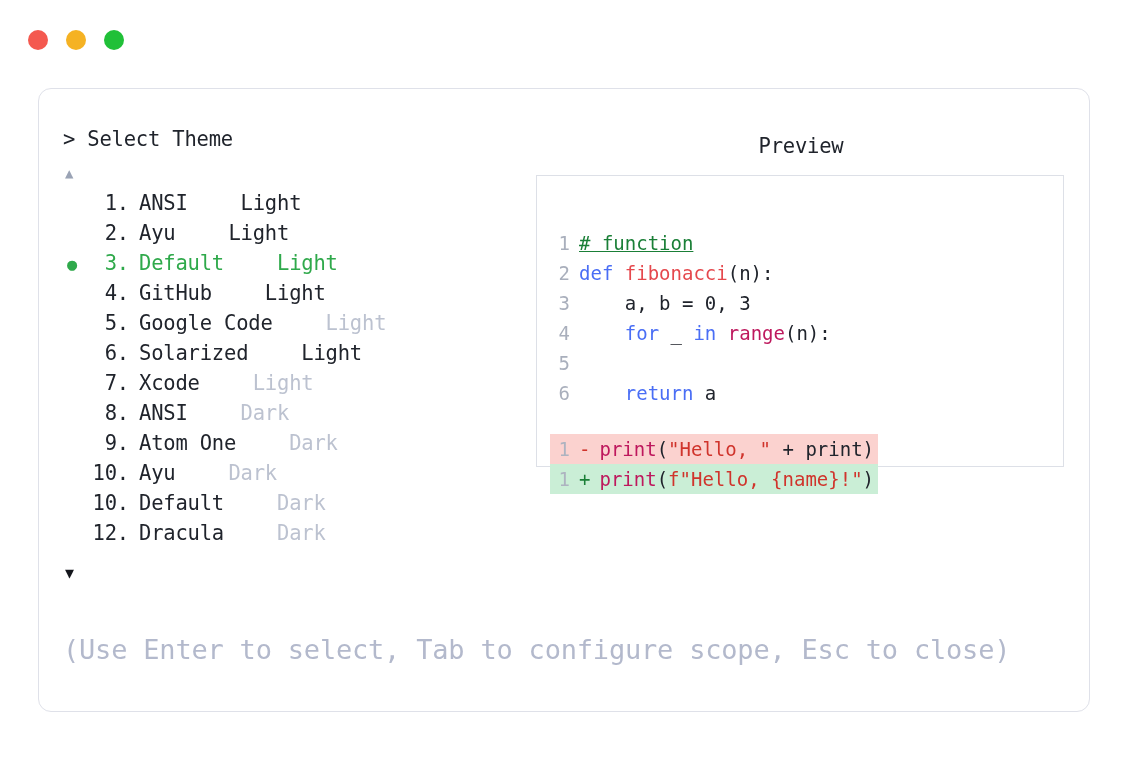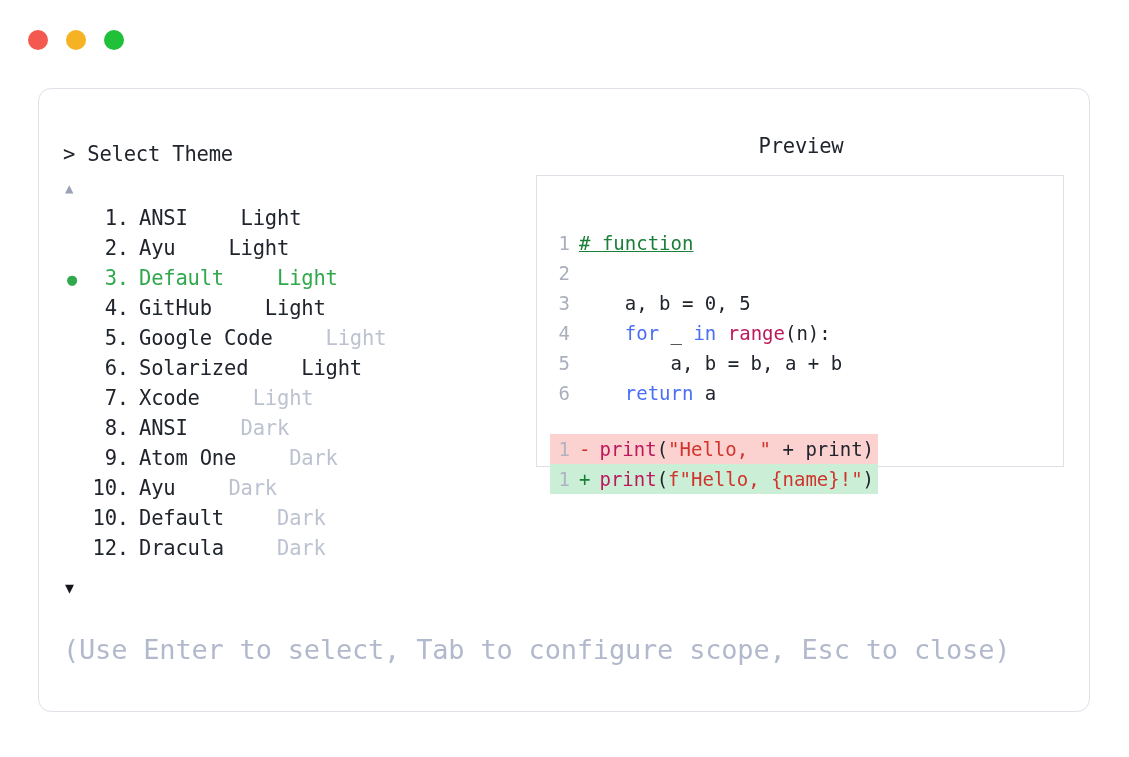--- a/index.html
+++ b/index.html
@@ -50,21 +50,21 @@
     position: absolute;
     left: 0;
     top: 0;
     width: 100%;
     height: 100%;
   }
 
   .left-pane {
     position: absolute;
     left: 24px;
-    top: 52px;
+    top: 37px;
     width: 470px;
   }
   .right-pane {
     position: absolute;
     left: 497px;
     top: 44px;
     width: 530px;
     text-align: center;
   }
 
@@ -227,24 +227,24 @@
 
     <div class="right-pane">
       <div class="pane-title">Preview</div>
     </div>
 
   </div>
 
   <div class="preview-box">
     <div class="code-area" id="code-area">
         <div class="code-line"><span class="ln">1</span><span class="code-text"><span class="tok-comment"># function</span></span></div>
-        <div class="code-line"><span class="ln">2</span></div>
-        <div class="code-line"><span class="ln">3</span><span class="code-text"><span class="tok-plain">    a, b = 0, 5</span></span></div>
+        <div class="code-line"><span class="ln">2</span><span class="code-text"><span class="tok-keyword">def </span><span class="tok-func">fibonacci</span><span class="tok-plain">(n):</span></span></div>
+        <div class="code-line"><span class="ln">3</span><span class="code-text"><span class="tok-plain">    a, b = 0, 3</span></span></div>
         <div class="code-line"><span class="ln">4</span><span class="code-text"><span class="tok-plain">    </span><span class="tok-keyword">for</span><span class="tok-plain"> _ </span><span class="tok-keyword">in</span><span class="tok-plain"> </span><span class="tok-builtin">range</span><span class="tok-plain">(n):</span></span></div>
-        <div class="code-line"><span class="ln">5</span><span class="code-text"><span class="tok-plain">        a, b = b, a + b</span></span></div>
+        <div class="code-line"><span class="ln">5</span></div>
         <div class="code-line"><span class="ln">6</span><span class="code-text"><span class="tok-plain">    </span><span class="tok-keyword">return</span><span class="tok-plain"> a</span></span></div>
         <div class="code-spacer"></div>
         <div><div class="code-line diff-line diff-del"><span class="ln">1</span><span class="diff-mark diff-mark-del">-</span><span class="diff-code"><span class="tok-builtin">print</span><span class="tok-plain">(</span><span class="tok-string">"Hello, "</span><span class="tok-plain"> + print)</span></span></div></div>
         <div><div class="code-line diff-line diff-ins"><span class="ln">1</span><span class="diff-mark diff-mark-ins">+</span><span class="diff-code"><span class="tok-builtin">print</span><span class="tok-plain">(</span><span class="tok-string">f"Hello, {name}!"</span><span class="tok-plain">)</span></span></div></div>
       </div>
   </div>
 
   <div class="footer-hint">(Use Enter to select, Tab to configure scope, Esc to close)</div>
 
 </div>

